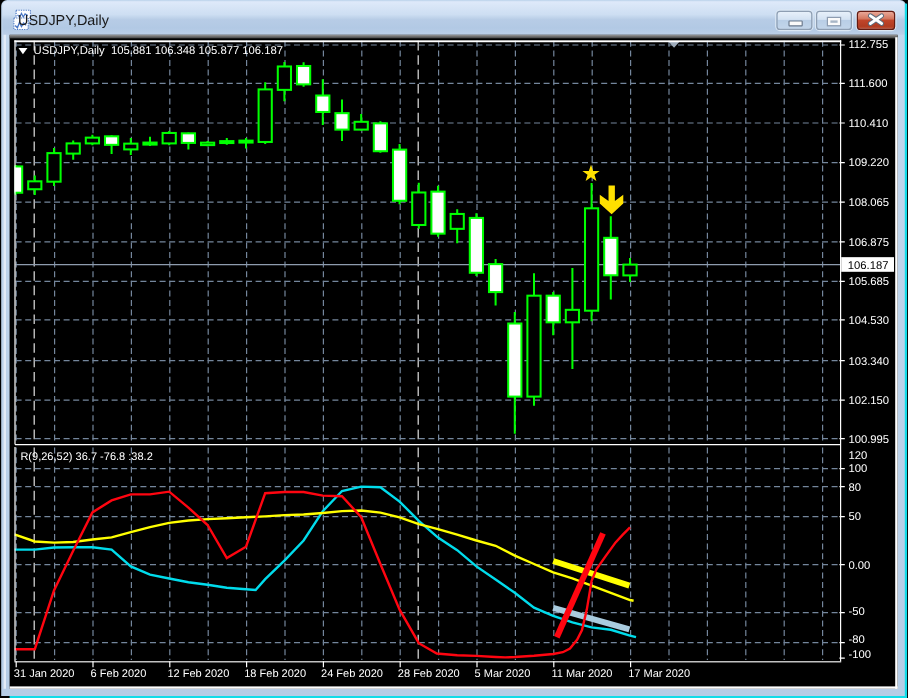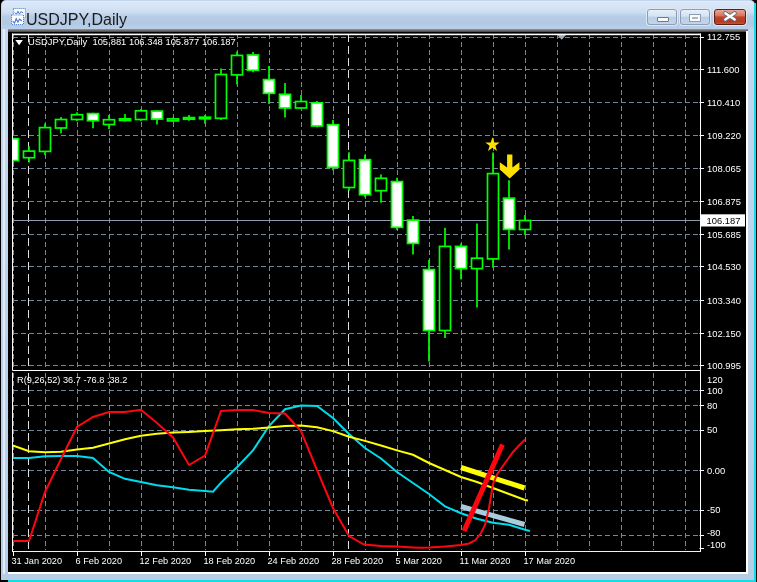--- a/index.html
+++ b/index.html
@@ -4,21 +4,21 @@
 <style>
   html,body{margin:0;padding:0;background:#000;}
   body{width:757px;height:582px;position:relative;overflow:hidden;
        font-family:"Liberation Sans",sans-serif;}
   .frame{position:absolute;left:1px;top:0;width:754px;height:580px;
          background:linear-gradient(180deg,#c3d8ee,#b6cde6);border-radius:5px 5px 0 0;}
   .titlebar{position:absolute;left:2px;top:1px;width:752px;height:28px;
     background:linear-gradient(180deg,#dfeafa 0%,#cddef2 40%,#b7cce6 55%,#b2c9e4 80%,#bccfe8 100%);
     border-radius:4px 4px 0 0;}
   .ticon{position:absolute;left:11px;top:7.5px;width:15px;height:18px;}
-  .ttext{position:absolute;left:26px;top:11px;font-size:16px;line-height:1.1;color:#1a1a1a;text-align:right;}
+  .ttext{position:absolute;left:15px;top:11px;font-size:12px;line-height:1.1;color:#1a1a1a;text-align:right;}
   .btn{position:absolute;top:9.2px;height:15.6px;border-radius:3px;box-sizing:border-box;}
   .bmin,.bmax{border:1px solid #8e9eb2;box-shadow:0 0 0 1px #dce8f4;
     background:linear-gradient(180deg,#e7f0fa 0%,#d3e2f2 45%,#b9cee6 50%,#c2d5ea 100%);}
   .bmin{left:646.8px;width:30.7px;}
   .bmax{left:679.8px;width:30.7px;}
   .bclose{left:714.2px;width:31.6px;border:1px solid #641b11;box-shadow:0 0 0 1px #dce8f4;
     background:linear-gradient(180deg,#e9a898 0%,#d4775f 40%,#c0452a 50%,#b03c22 85%,#c2563a 100%);}
   .minbar{position:absolute;left:8.9px;top:7px;width:10px;height:3px;background:#fafafa;
     border:1px solid #6b7a8e;border-radius:1px;}
   .maxsq{position:absolute;left:9.6px;top:4.9px;width:10px;height:6.4px;border:2px solid #fafafa;

